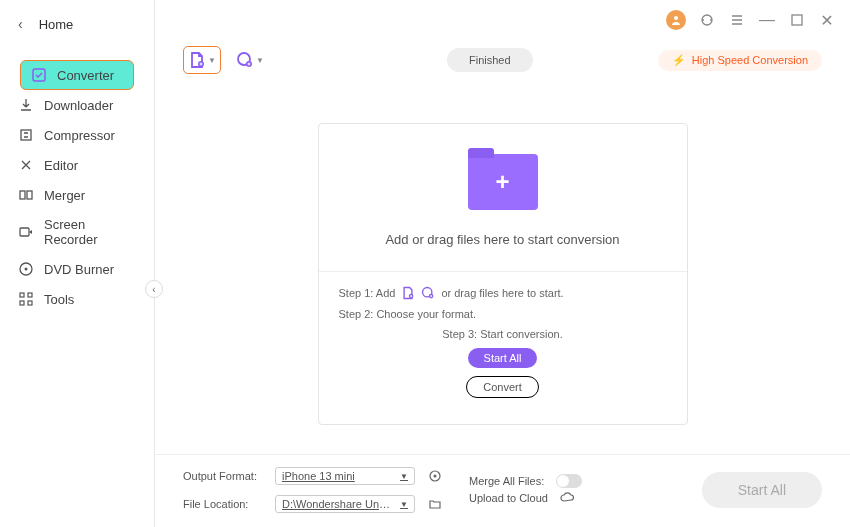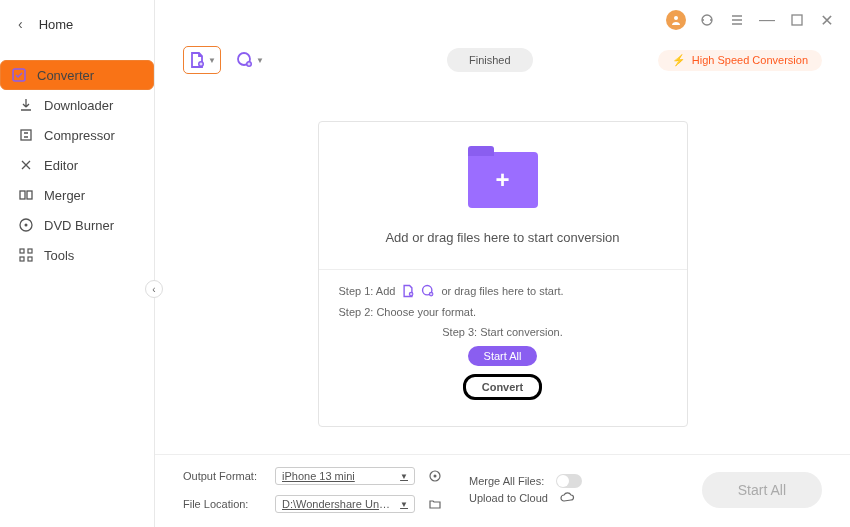--- a/index.html
+++ b/index.html
@@ -2,21 +2,21 @@
 <html><head>
 <meta charset="utf-8">
 <style>
 * { margin: 0; padding: 0; box-sizing: border-box; font-family: -apple-system, BlinkMacSystemFont, "Segoe UI", Arial, sans-serif; }
 body { background: #fff; width: 850px; height: 527px; overflow: hidden; display: flex; }
 .sidebar { width: 155px; height: 100%; border-right: 1px solid #e8e8e8; padding-top: 10px; position: relative; }
 .back-home { display: flex; align-items: center; gap: 16px; padding: 6px 18px; cursor: pointer; font-size: 13px; color: #333; }
 .back-home .chev { font-size: 14px; color: #555; }
 .side-items { margin-top: 22px; }
 .side-item { display: flex; align-items: center; gap: 10px; padding: 7px 18px; cursor: pointer; font-size: 13px; color: #444; }
-.side-item.active { background: #f97316; margin: 0 0; border-radius: 6px; border: 1.5px solid #f08030; padding: 6px 10px; }
+.side-item.active { background: #5eead4; margin: 0 20px; border-radius: 6px; border: 1.5px solid #f08030; padding: 6px 10px; }
 .side-icon { width: 16px; height: 16px; display: flex; align-items: center; justify-content: center; }
 .collapse-btn { position: absolute; right: -9px; top: 280px; width: 18px; height: 18px; background: #fff; border: 1px solid #ddd; border-radius: 50%; display: flex; align-items: center; justify-content: center; font-size: 10px; color: #666; cursor: pointer; }
 .main { flex: 1; display: flex; flex-direction: column; }
 .titlebar { height: 40px; display: flex; justify-content: flex-end; align-items: center; gap: 12px; padding: 0 14px; }
 .tb-icon { width: 18px; height: 18px; display: flex; align-items: center; justify-content: center; cursor: pointer; color: #888; }
 .avatar { width: 20px; height: 20px; background: #f0a050; border-radius: 50%; display: flex; align-items: center; justify-content: center; color: #fff; font-size: 11px; }
 .toolbar { display: flex; align-items: center; padding: 0 28px; gap: 10px; margin-top: 6px; }
 .tool-btn { width: 38px; height: 28px; border: 1px solid transparent; border-radius: 5px; display: flex; align-items: center; justify-content: center; gap: 2px; cursor: pointer; }
 .tool-btn.outlined { border: 1.5px solid #f08030; }
 .tool-caret { font-size: 8px; color: #888; }
@@ -29,21 +29,21 @@
 .drop-top { padding: 30px 20px 24px; display: flex; flex-direction: column; align-items: center; }
 .folder-ic { width: 70px; height: 56px; background: #9b6dff; border-radius: 4px; position: relative; margin-bottom: 22px; }
 .folder-ic::before { content: ""; position: absolute; top: -6px; left: 0; width: 26px; height: 10px; background: #8a5ef0; border-radius: 3px 3px 0 0; }
 .folder-plus { position: absolute; top: 50%; left: 50%; transform: translate(-50%,-50%); color: #fff; font-size: 24px; font-weight: bold; }
 .drop-msg { font-size: 13px; color: #555; }
 .drop-steps { border-top: 1px solid #eee; padding: 14px 20px 18px; font-size: 11px; color: #666; }
 .step { display: flex; align-items: center; gap: 6px; margin-bottom: 8px; }
 .step .mini { width: 14px; height: 14px; }
 .step-btns { display: flex; align-items: center; gap: 8px; flex-direction: column; }
 .btn-primary { background: #8a5ef0; color: #fff; border: none; border-radius: 12px; padding: 4px 16px; font-size: 11px; cursor: pointer; }
-.btn-outline { background: #fff; border: 3px solid #000000; border-radius: 12px; padding: 4px 16px; font-size: 11px; cursor: pointer; color: #555; font-weight: bold; }
+.btn-outline { background: #fff; border: 1px solid #000000; border-radius: 12px; padding: 4px 16px; font-size: 11px; cursor: pointer; color: #555; }
 .footer { border-top: 1px solid #eee; padding: 12px 28px 14px; display: flex; align-items: center; }
 .footer-left { display: flex; flex-direction: column; gap: 10px; }
 .footer-row { display: flex; align-items: center; gap: 12px; font-size: 11px; color: #555; }
 .footer-label { width: 80px; }
 .dropdown { border: 1px solid #ccc; border-radius: 3px; padding: 2px 6px; width: 140px; display: flex; justify-content: space-between; align-items: center; font-size: 11px; cursor: pointer; background: #fff; text-decoration: underline; }
 .footer-icon { width: 16px; height: 16px; display: flex; align-items: center; justify-content: center; color: #666; cursor: pointer; }
 .footer-mid { display: flex; flex-direction: column; gap: 2px; margin-left: 26px; }
 .toggle { width: 26px; height: 14px; background: #ddd; border-radius: 7px; position: relative; cursor: pointer; }
 .toggle::after { content: ""; position: absolute; left: 1px; top: 1px; width: 12px; height: 12px; background: #fff; border-radius: 50%; }
 .start-all { margin-left: auto; background: #eee; color: #aaa; border: none; border-radius: 20px; padding: 10px 36px; font-size: 14px; cursor: pointer; }
@@ -97,20 +97,29 @@
           <svg width="16" height="16" viewBox="0 0 16 16">
             <rect x="2" y="4" width="5" height="8" fill="none" stroke="#555" stroke-width="1.3"></rect>
             <rect x="9" y="4" width="5" height="8" fill="none" stroke="#555" stroke-width="1.3"></rect>
           </svg>
         </span>
       <span>Merger</span>
     </div>
     <div class="side-item">
       <span class="side-icon">
           <svg width="16" height="16" viewBox="0 0 16 16">
+            <rect x="2" y="4" width="9" height="8" rx="1" fill="none" stroke="#555" stroke-width="1.3"></rect>
+            <path d="M11 8l3-2v4z" fill="#555"></path>
+          </svg>
+        </span>
+      <span>Screen Recorder</span>
+    </div>
+    <div class="side-item">
+      <span class="side-icon">
+          <svg width="16" height="16" viewBox="0 0 16 16">
             <circle cx="8" cy="8" r="6" fill="none" stroke="#555" stroke-width="1.3"></circle>
             <circle cx="8" cy="8" r="1.5" fill="#555"></circle>
           </svg>
         </span>
       <span>DVD Burner</span>
     </div>
     <div class="side-item">
       <span class="side-icon">
           <svg width="16" height="16" viewBox="0 0 16 16">
             <rect x="2" y="2" width="4" height="4" fill="none" stroke="#555" stroke-width="1.2"></rect>

